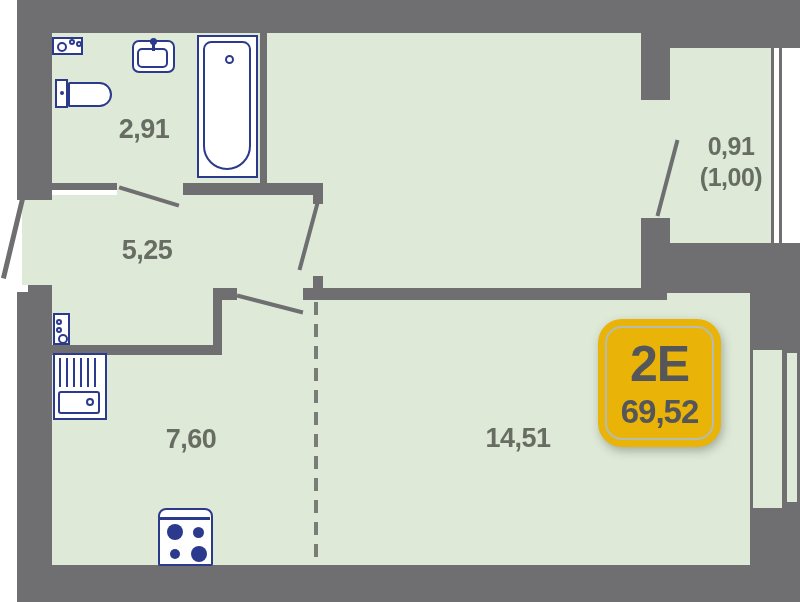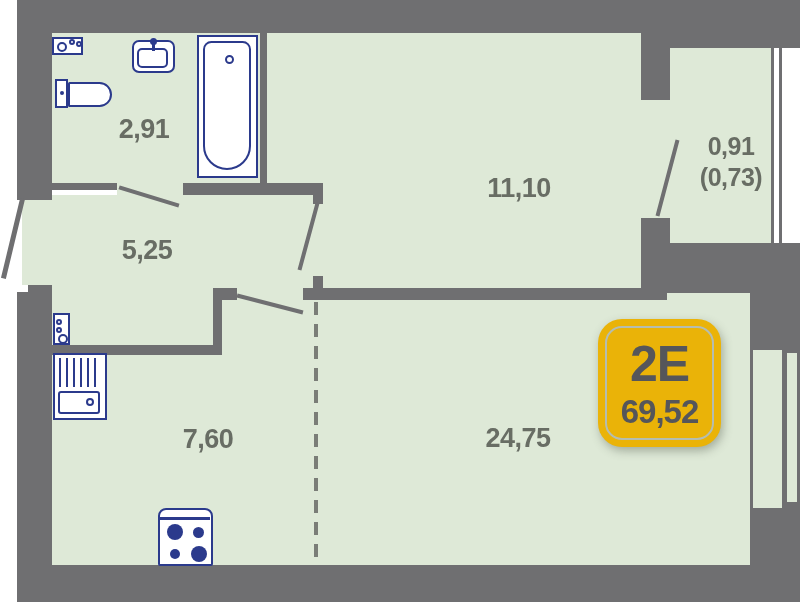--- a/index.html
+++ b/index.html
@@ -113,25 +113,24 @@
   <div class="fix" style="left:158px;top:508px;width:55px;height:58px;border-width:2.5px;border-radius:8px 8px 2px 2px">
     <div class="fixpart" style="left:0;top:7px;width:50px;height:2.5px;background:#2b3a8c"></div>
     <div class="fixpart circle-f" style="left:7px;top:14px;width:16px;height:16px"></div>
     <div class="fixpart circle-f" style="left:33px;top:17px;width:11px;height:11px"></div>
     <div class="fixpart circle-f" style="left:10px;top:39px;width:10px;height:10px"></div>
     <div class="fixpart circle-f" style="left:31px;top:36px;width:16px;height:16px"></div>
   </div>
 
   <div class="lbl" style="left:144px;top:129px">2,91</div>
   <div class="lbl" style="left:147px;top:250px">5,25</div>
-  <div class="lbl" style="left:519px;top:188px">11,10</div>
   <div class="lbl small" style="left:731px;top:146px">0,91</div>
-  <div class="lbl small" style="left:731px;top:177px">(0,73)</div>
-  <div class="lbl" style="left:208px;top:439px">7,60</div>
-  <div class="lbl" style="left:518px;top:438px">24,75</div>
+  <div class="lbl small" style="left:731px;top:177px">(1,00)</div>
+  <div class="lbl" style="left:191px;top:439px">7,60</div>
+  <div class="lbl" style="left:518px;top:438px">14,51</div>
 
   <div id="badge">
     <div class="inner">
       <div class="type">2Е</div>
       <div class="area">69,52</div>
     </div>
   </div>
 
 </div>
 

